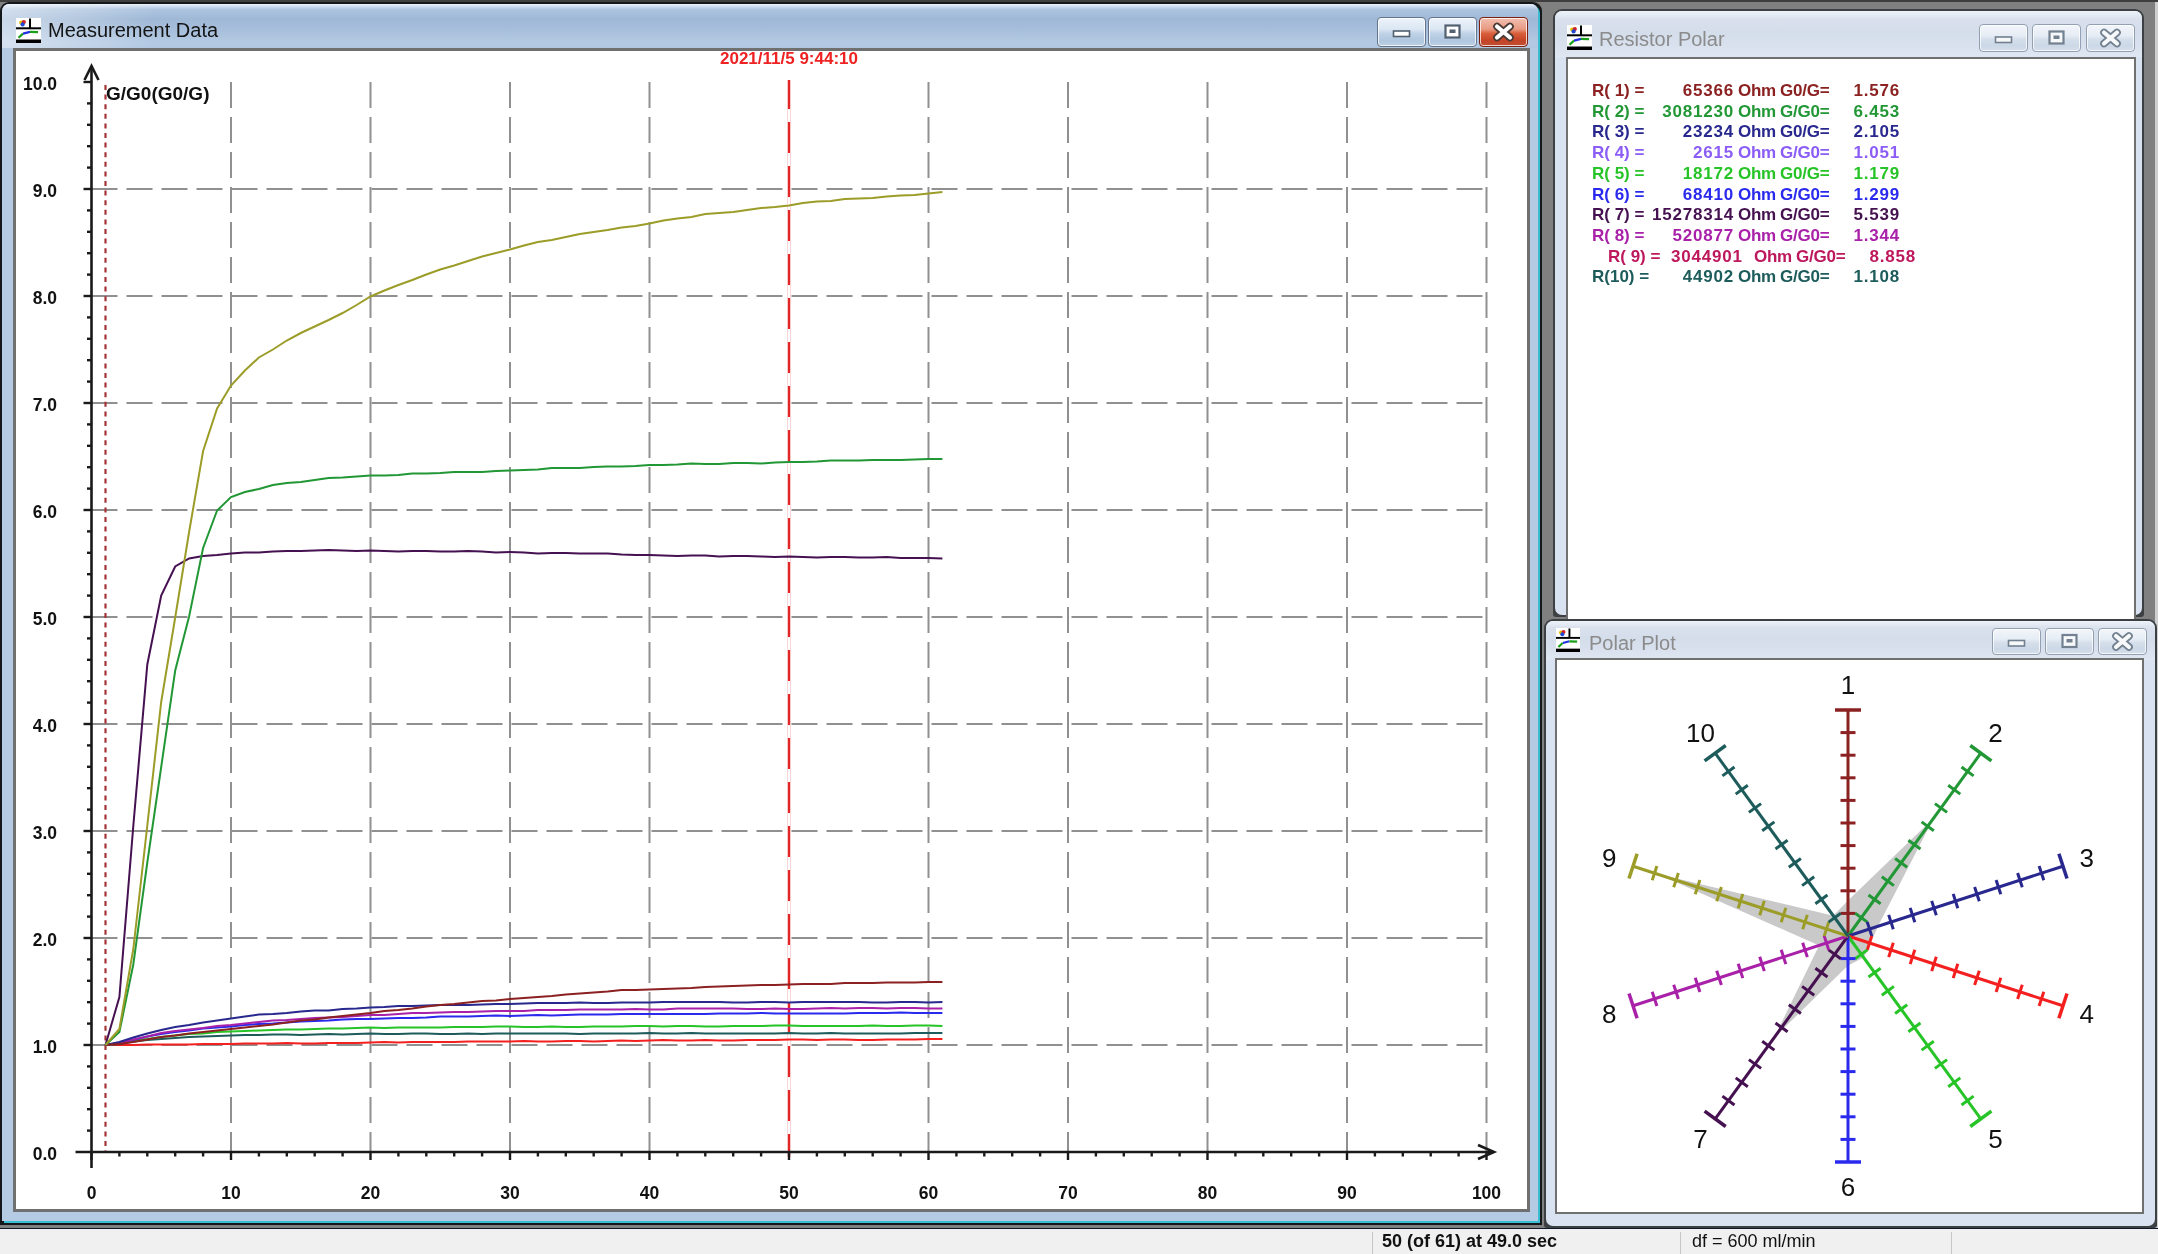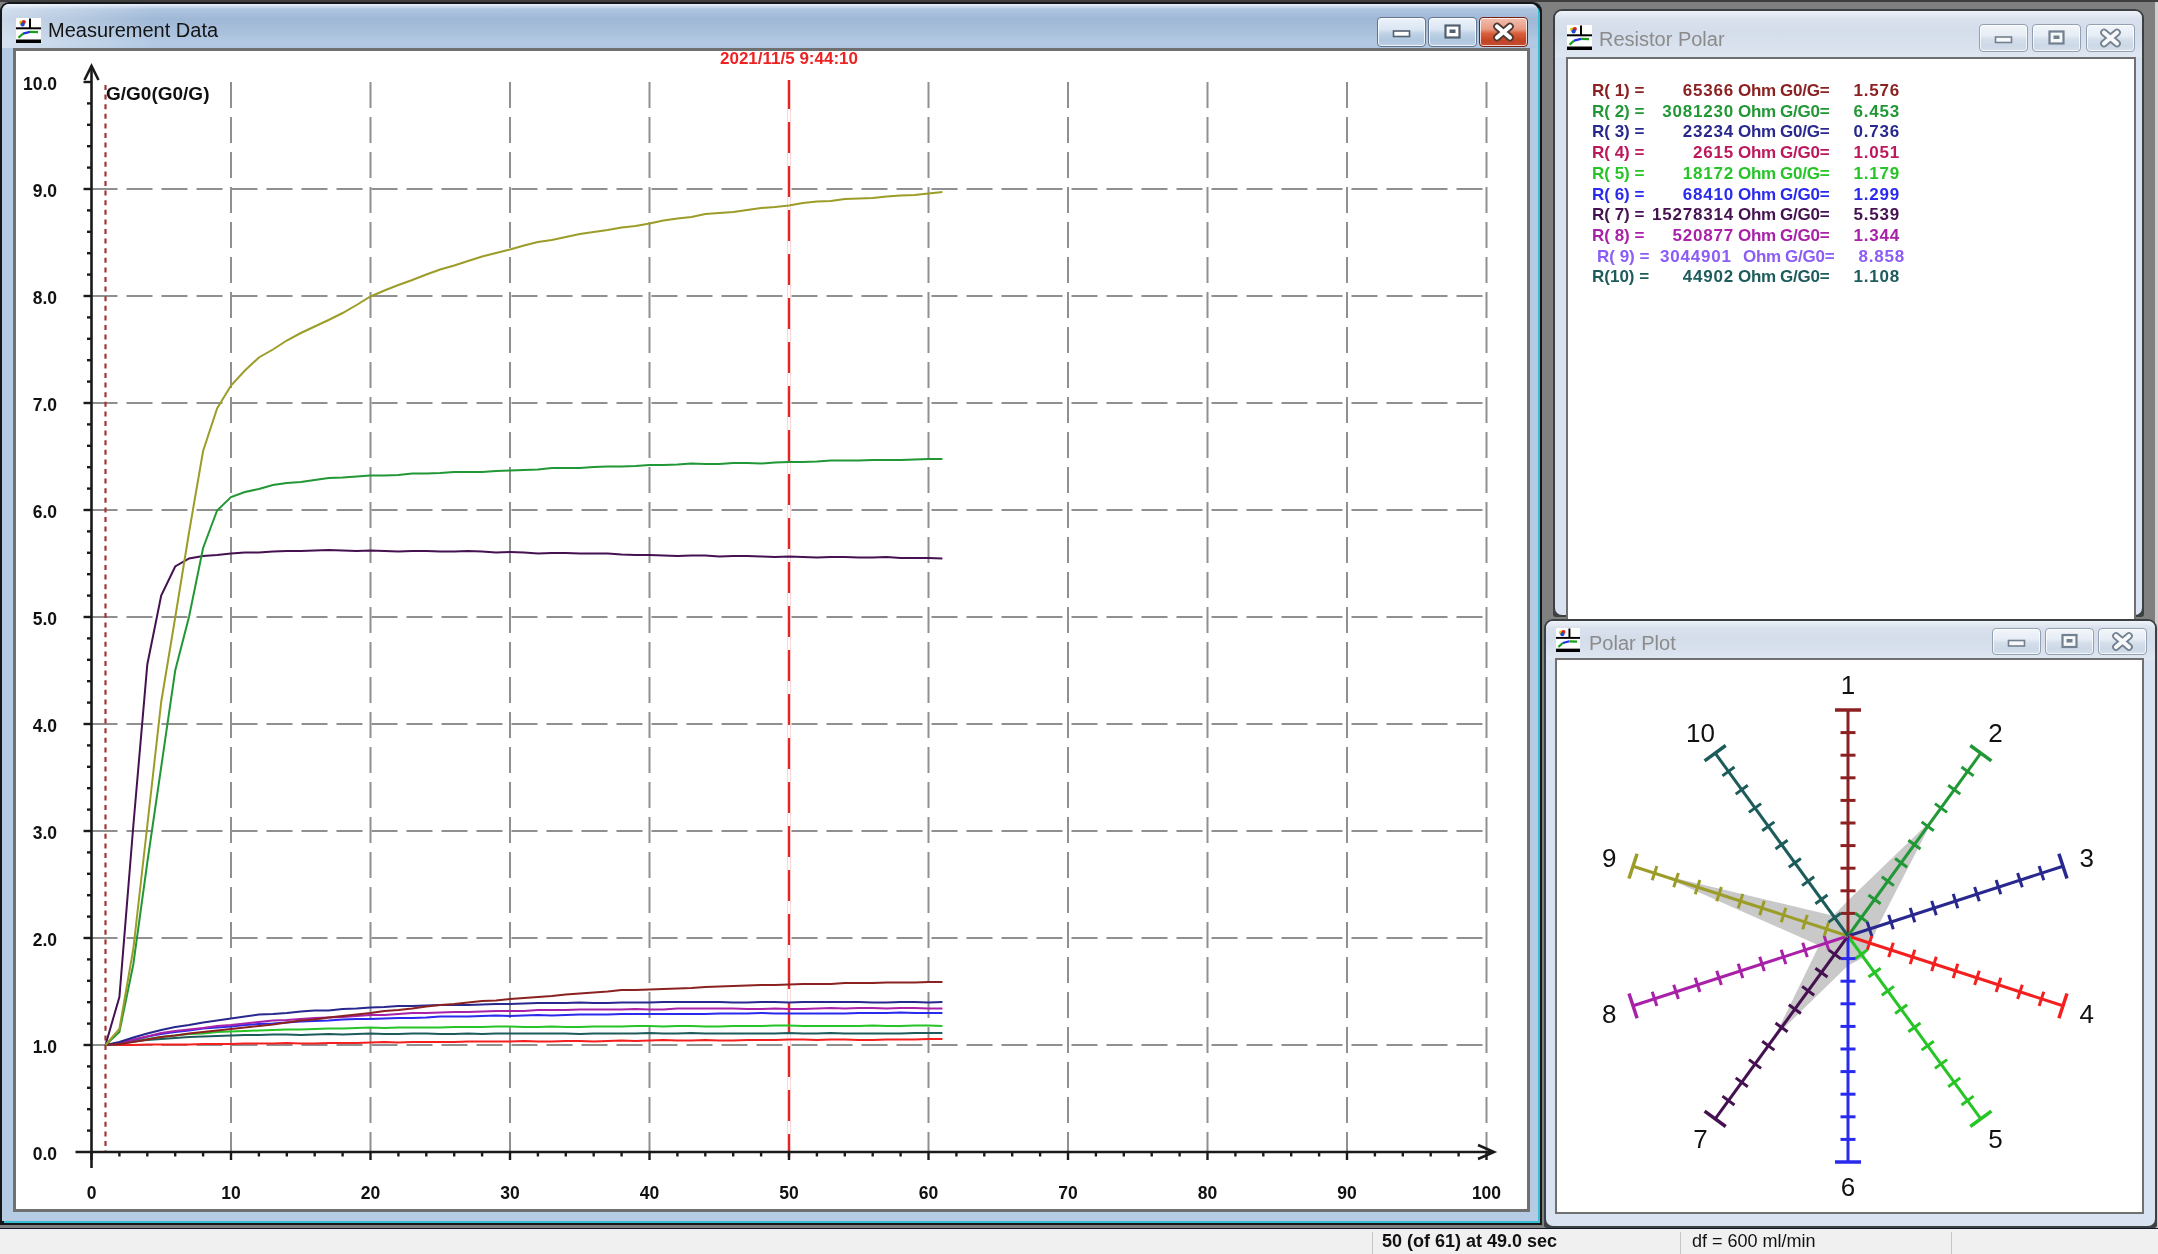--- a/index.html
+++ b/index.html
@@ -245,23 +245,23 @@
           <span style="position:absolute;left:80px;width:86px;text-align:right;letter-spacing:0.8px">3081230</span>
           <span style="position:absolute;left:170px;letter-spacing:-0.3px">Ohm</span>
           <span style="position:absolute;left:212px;letter-spacing:-0.2px">G/G0=</span>
           <span style="position:absolute;left:262px;width:70px;text-align:right;letter-spacing:0.8px">6.453</span>
         </div>
         <div style="position:absolute;left:0;top:63.4px;width:560px;height:20px;color:#28288e">
           <span style="position:absolute;left:24px">R(&nbsp;3)&nbsp;=</span>
           <span style="position:absolute;left:80px;width:86px;text-align:right;letter-spacing:0.8px">23234</span>
           <span style="position:absolute;left:170px;letter-spacing:-0.3px">Ohm</span>
           <span style="position:absolute;left:212px;letter-spacing:-0.2px">G0/G=</span>
-          <span style="position:absolute;left:262px;width:70px;text-align:right;letter-spacing:0.8px">0.736</span>
-        </div>
-        <div style="position:absolute;left:0;top:84.1px;width:560px;height:20px;color:#be185d">
+          <span style="position:absolute;left:262px;width:70px;text-align:right;letter-spacing:0.8px">2.105</span>
+        </div>
+        <div style="position:absolute;left:0;top:84.1px;width:560px;height:20px;color:#8b5cf6">
           <span style="position:absolute;left:24px">R(&nbsp;4)&nbsp;=</span>
           <span style="position:absolute;left:80px;width:86px;text-align:right;letter-spacing:0.8px">2615</span>
           <span style="position:absolute;left:170px;letter-spacing:-0.3px">Ohm</span>
           <span style="position:absolute;left:212px;letter-spacing:-0.2px">G/G0=</span>
           <span style="position:absolute;left:262px;width:70px;text-align:right;letter-spacing:0.8px">1.051</span>
         </div>
         <div style="position:absolute;left:0;top:104.8px;width:560px;height:20px;color:#27c427">
           <span style="position:absolute;left:24px">R(&nbsp;5)&nbsp;=</span>
           <span style="position:absolute;left:80px;width:86px;text-align:right;letter-spacing:0.8px">18172</span>
           <span style="position:absolute;left:170px;letter-spacing:-0.3px">Ohm</span>
@@ -282,21 +282,21 @@
           <span style="position:absolute;left:212px;letter-spacing:-0.2px">G/G0=</span>
           <span style="position:absolute;left:262px;width:70px;text-align:right;letter-spacing:0.8px">5.539</span>
         </div>
         <div style="position:absolute;left:0;top:166.9px;width:560px;height:20px;color:#a821a8">
           <span style="position:absolute;left:24px">R(&nbsp;8)&nbsp;=</span>
           <span style="position:absolute;left:80px;width:86px;text-align:right;letter-spacing:0.8px">520877</span>
           <span style="position:absolute;left:170px;letter-spacing:-0.3px">Ohm</span>
           <span style="position:absolute;left:212px;letter-spacing:-0.2px">G/G0=</span>
           <span style="position:absolute;left:262px;width:70px;text-align:right;letter-spacing:0.8px">1.344</span>
         </div>
-        <div style="position:absolute;left:5px;top:187.6px;width:560px;height:20px;color:#8b5cf6">
+        <div style="position:absolute;left:16px;top:187.6px;width:560px;height:20px;color:#be185d">
           <span style="position:absolute;left:24px">R(&nbsp;9)&nbsp;=</span>
           <span style="position:absolute;left:80px;width:86px;text-align:center;letter-spacing:0.8px">3044901</span>
           <span style="position:absolute;left:170px;letter-spacing:-0.3px">Ohm</span>
           <span style="position:absolute;left:212px;letter-spacing:-0.2px">G/G0=</span>
           <span style="position:absolute;left:262px;width:70px;text-align:right;letter-spacing:0.8px">8.858</span>
         </div>
         <div style="position:absolute;left:0;top:208.3px;width:560px;height:20px;color:#1e5c5c">
           <span style="position:absolute;left:24px">R(10)&nbsp;=</span>
           <span style="position:absolute;left:80px;width:86px;text-align:right;letter-spacing:0.8px">44902</span>
           <span style="position:absolute;left:170px;letter-spacing:-0.3px">Ohm</span>

